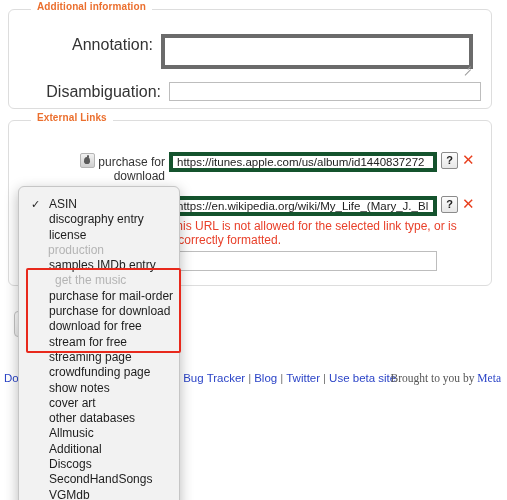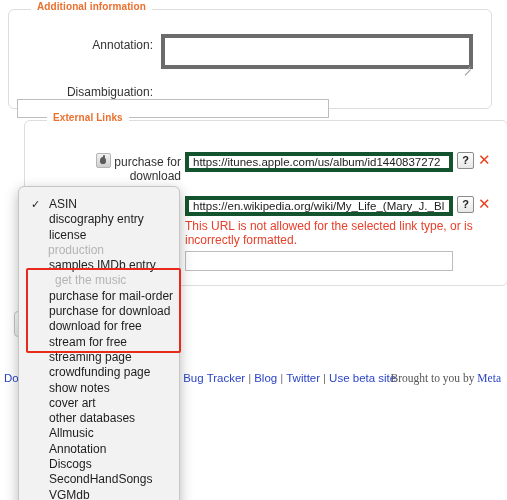--- a/index.html
+++ b/index.html
@@ -42,32 +42,31 @@
     left: 8px;
     top: 9px;
     width: 484px;
     height: 100px;
   }
   #external-links {
     left: 8px;
     top: 120px;
     width: 484px;
     height: 166px;
-    margin-left: 16px;
   }
 
   
   .form-row {
     position: absolute;
     display: flex;
     align-items: flex-start;
   }
   .field-label {
     text-align: right;
-    font-size: 12px;
+    font-size: 16px;
     color: #333333;
     line-height: 14px;
   }
   .text-input, .text-area {
     box-sizing: border-box;
     border: 4px solid #14532d;
     background: #ffffff;
     font-family: "Liberation Sans", sans-serif;
     font-size: 11.5px;
     color: #222222;
@@ -283,21 +282,21 @@
   <div class="legend">Additional information</div>
 
   <div class="form-row" style="left:0; top:24px; width:484px;">
     <div class="field-label" style="width:144px; padding-top:4px;">Annotation:</div>
     <div style="position:relative; margin-left:8px;">
       <textarea class="text-area" style="width: 312px; height: 35px;"></textarea>
       <span class="resize-grip"></span>
     </div>
   </div>
 
-  <div class="form-row" style="left:0; top:72px; width:484px;flex-direction:column;">
+  <div class="form-row" style="left:8px; top:72px; width:484px;">
     <div class="field-label" style="width:144px; padding-top:3px;">Disambiguation:</div>
     <input class="text-input light-border" style="width: 312px; height: 19px; margin-left: 8px;" value="">
   </div>
 </div>
 
 <div class="fieldset" id="external-links">
   <div class="legend">External Links</div>
 
   <div>
     <div class="el-label" style="left:36px; top:32px;">
@@ -341,19 +340,19 @@
     <div class="menu-item indent"><span>purchase for mail-order</span></div>
     <div class="menu-item indent"><span>purchase for download</span></div>
     <div class="menu-item indent"><span>download for free</span></div>
     <div class="menu-item indent"><span>stream for free</span></div>
     <div class="menu-item indent"><span>streaming page</span></div>
     <div class="menu-item"><span>crowdfunding page</span></div>
     <div class="menu-item"><span>show notes</span></div>
     <div class="menu-item"><span>cover art</span></div>
     <div class="menu-item"><span>other databases</span></div>
     <div class="menu-item indent"><span>Allmusic</span></div>
-    <div class="menu-item indent"><span>Annotation</span></div>
+    <div class="menu-item indent"><span>Additional</span></div>
     <div class="menu-item indent"><span>Discogs</span></div>
     <div class="menu-item indent"><span>SecondHandSongs</span></div>
     <div class="menu-item indent"><span>VGMdb</span></div>
   </div>
 
 <div id="highlight-box"></div>
 
 </body></html>

